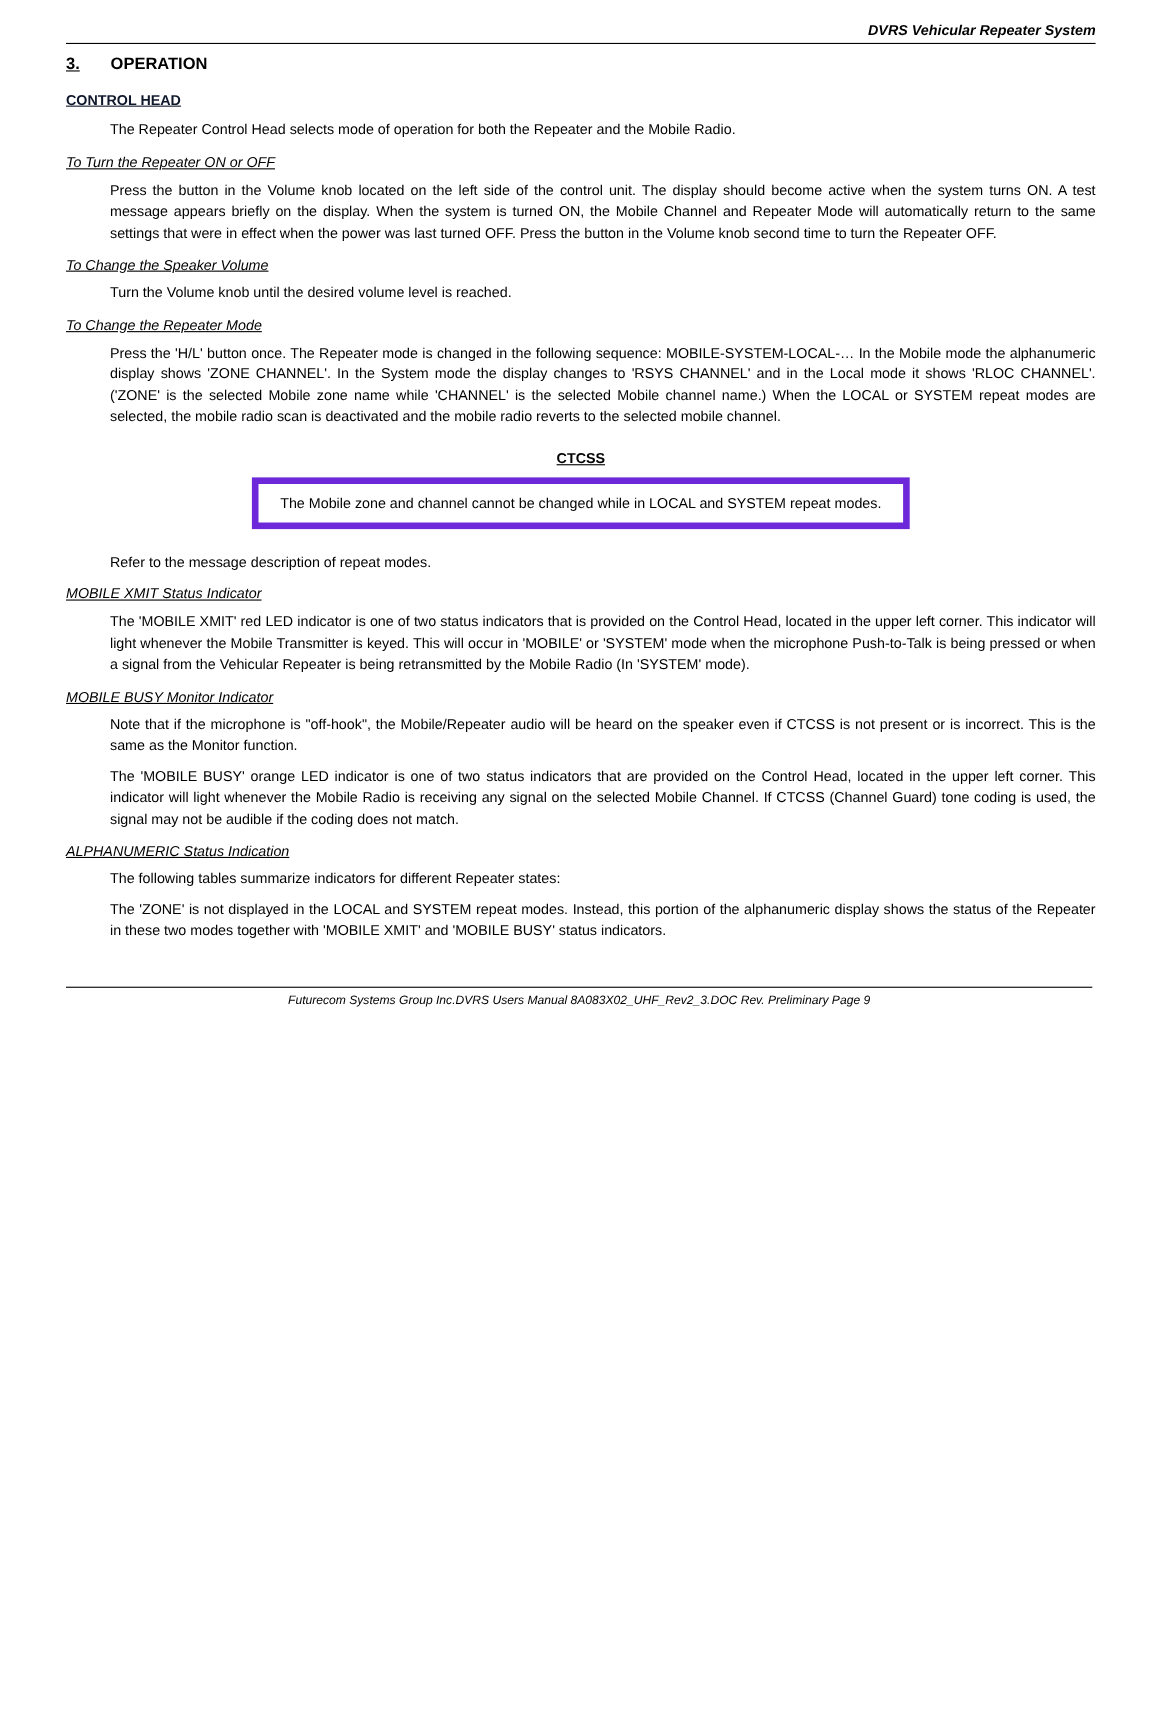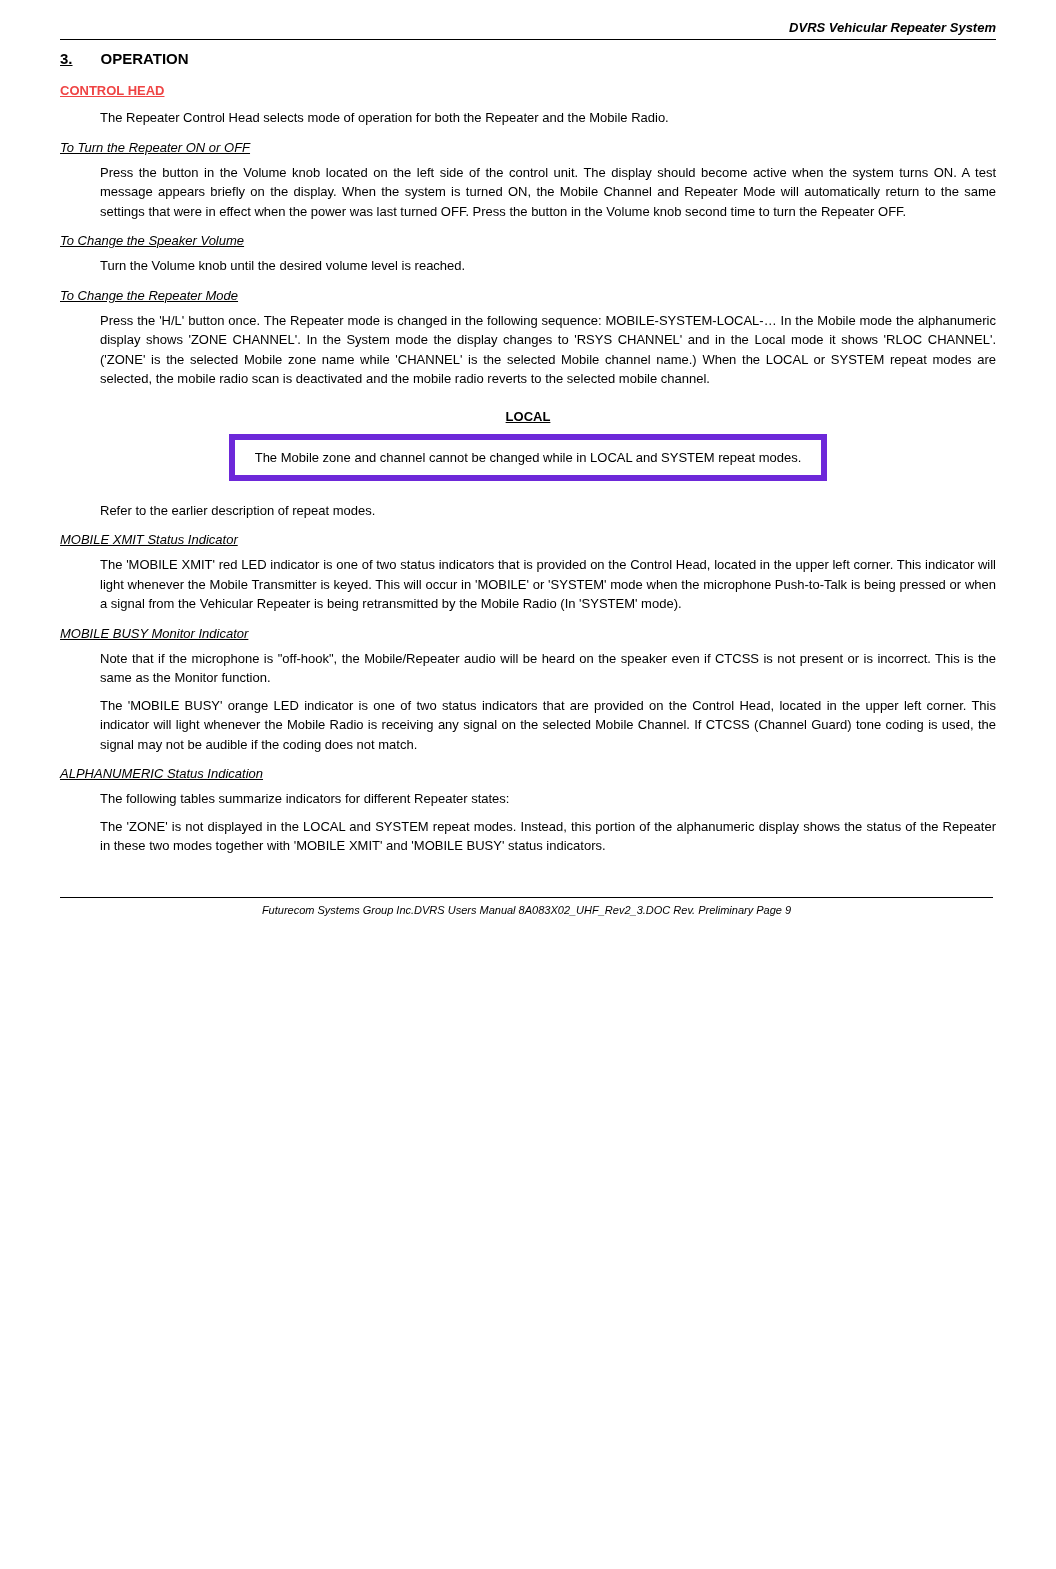--- a/index.html
+++ b/index.html
@@ -29,21 +29,21 @@
       font-weight: bold;
       font-size: 13px;
       margin-bottom: 10px;
       border-bottom: 1px solid #000;
       padding-bottom: 4px;
     }
 
     .subsection-heading {
       font-weight: bold;
       text-decoration: underline;
-      color: #ef4444;
+      color: #0f172a;
       margin-bottom: 10px;
       margin-top: 12px;
     }
 
     .link-heading {
       color: #000;
       text-decoration: underline;
       font-style: italic;
       margin-bottom: 8px;
       margin-top: 12px;
@@ -127,25 +127,25 @@
 
     <div class="link-heading">To Change the Speaker Volume</div>
 
     <p class="body-text indented">Turn the Volume knob until the desired volume level is reached.</p>
 
     <div class="link-heading">To Change the Repeater Mode</div>
 
     <p class="body-text indented">Press the 'H/L' button once. The Repeater mode is changed in the following sequence: MOBILE-SYSTEM-LOCAL-… In the Mobile mode the alphanumeric display shows 'ZONE CHANNEL'. In the System mode the display changes to 'RSYS CHANNEL' and in the Local mode it shows 'RLOC CHANNEL'. ('ZONE' is the selected Mobile zone name while 'CHANNEL' is the selected Mobile channel name.) When the LOCAL or SYSTEM repeat modes are selected, the mobile radio scan is deactivated and the mobile radio reverts to the selected mobile channel.</p>
 
     <div class="note-section">
-      <div class="note-title">LOCAL</div>
+      <div class="note-title">CTCSS</div>
       <div class="note-box">The Mobile zone and channel cannot be changed while in LOCAL and SYSTEM repeat modes.</div>
     </div>
 
-    <p class="body-text indented" style="margin-top:14px;">Refer to the earlier description of repeat modes.</p>
+    <p class="body-text indented" style="margin-top:14px;">Refer to the message description of repeat modes.</p>
 
     <div class="link-heading">MOBILE XMIT Status Indicator</div>
 
     <p class="body-text indented">The 'MOBILE XMIT' red LED indicator is one of two status indicators that is provided on the Control Head, located in the upper left corner. This indicator will light whenever the Mobile Transmitter is keyed. This will occur in 'MOBILE' or 'SYSTEM' mode when the microphone Push-to-Talk is being pressed or when a signal from the Vehicular Repeater is being retransmitted by the Mobile Radio (In 'SYSTEM' mode).</p>
 
     <div class="link-heading">MOBILE BUSY Monitor Indicator</div>
 
     <p class="body-text indented">Note that if the microphone is "off-hook", the Mobile/Repeater audio will be heard on the speaker even if CTCSS is not present or is incorrect. This is the same as the Monitor function.</p>
 
     <p class="body-text indented">The 'MOBILE BUSY' orange LED indicator is one of two status indicators that are provided on the Control Head, located in the upper left corner. This indicator will light whenever the Mobile Radio is receiving any signal on the selected Mobile Channel. If CTCSS (Channel Guard) tone coding is used, the signal may not be audible if the coding does not match.</p>

